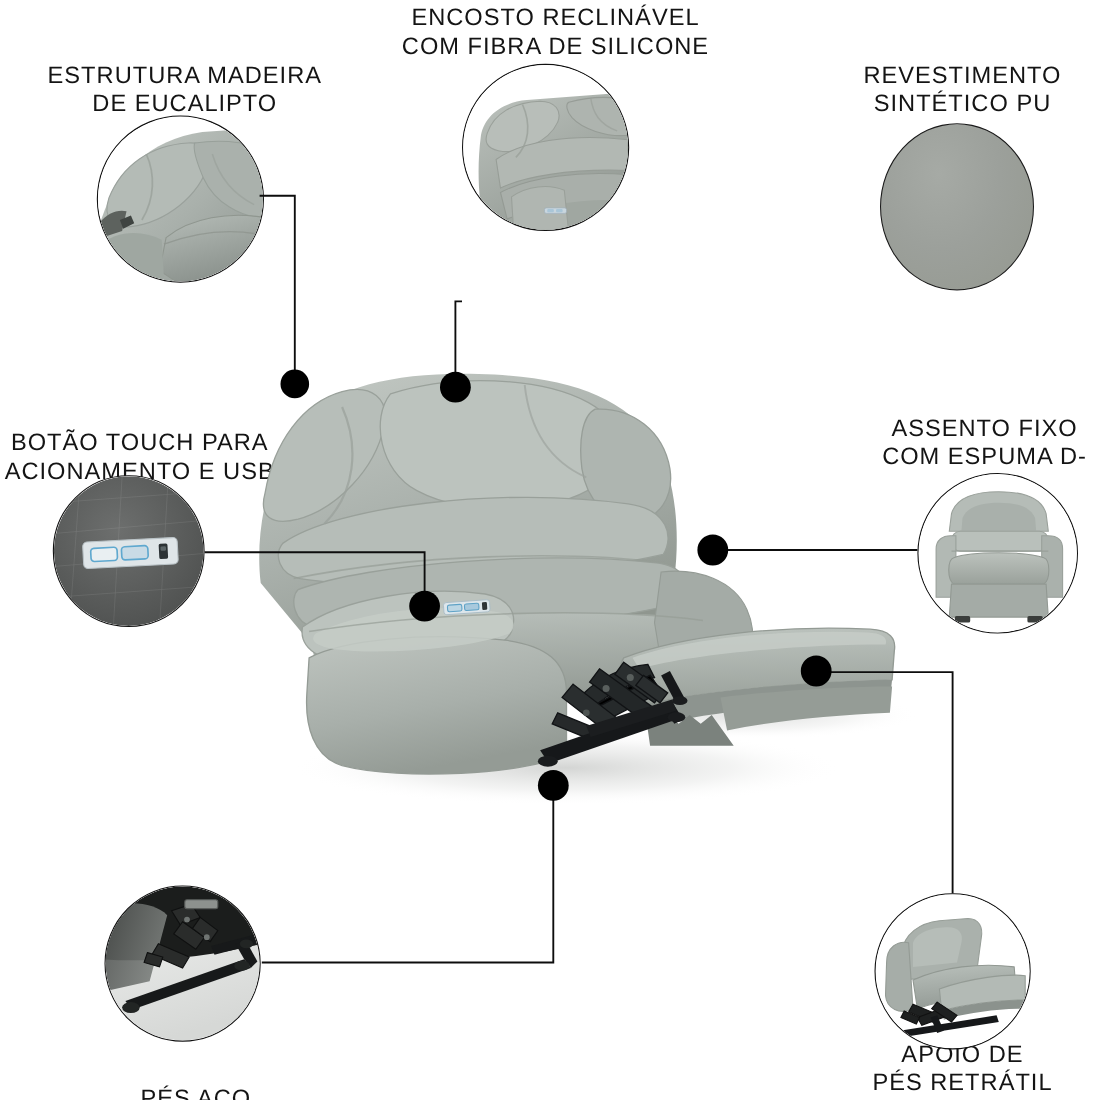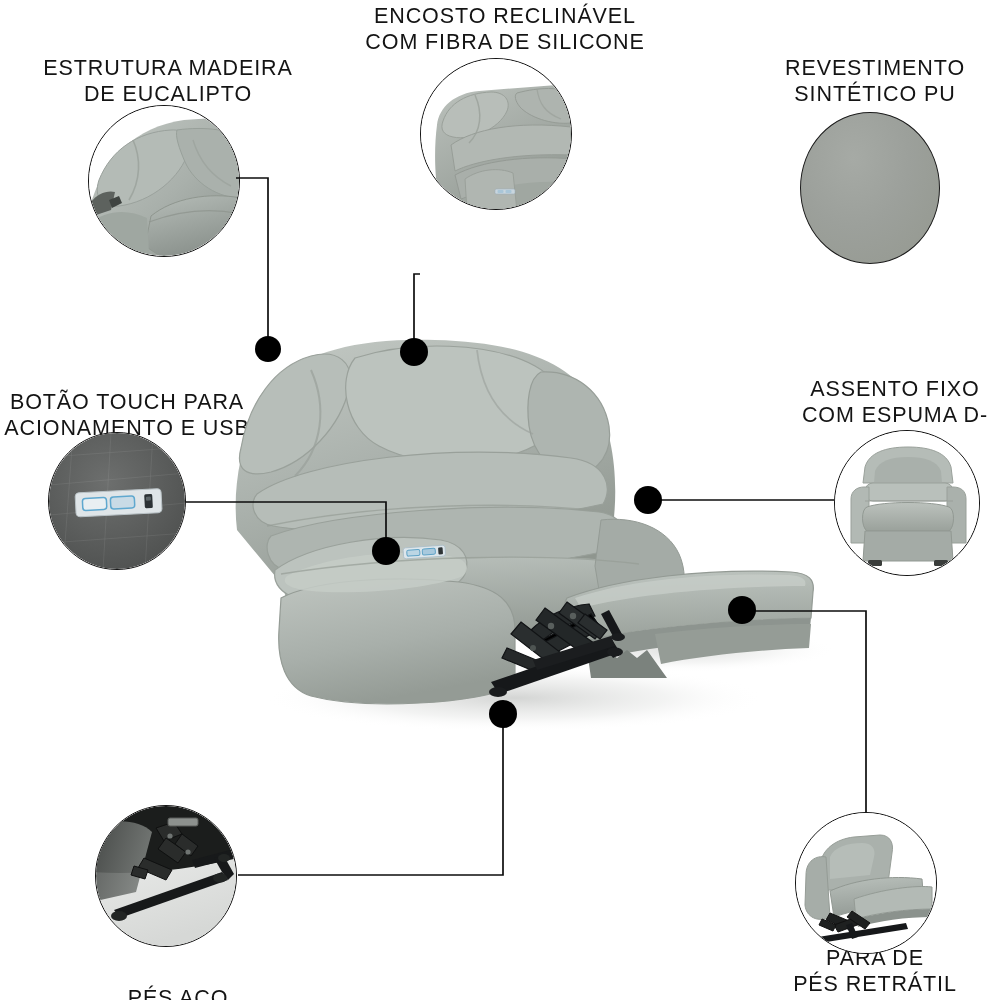--- a/index.html
+++ b/index.html
@@ -73,21 +73,21 @@
 
   <div class="label" style="left:2px; top:373px; width:250px;margin-top:16px;">BOTÃO TOUCH PARA
 ACIONAMENTO E USB</div>
 
   <div class="label" style="left:790px; top:376px; width:210px;">ASSENTO FIXO
 COM ESPUMA D-18</div>
 
   <div class="label" style="left:28px; top:945px; width:300px;margin-top:40px;">PÉS AÇO
 REVESTIDO COM PVC</div>
 
-  <div class="label" style="left:760px; top:945px; width:230px;">PARA DE
+  <div class="label" style="left:760px; top:945px; width:230px;">APOIO DE
 PÉS RETRÁTIL</div>
 
   <div class="bubble" style="left:88px; top:105px; width:152px; height:152px;">
     <div class="bubble-inner">
       <svg viewBox="0 0 152 152" width="152" height="152" aria-hidden="true">
         <defs>
           <linearGradient id="b1a" x1="0" y1="0" x2="1" y2="1">
             <stop offset="0" stop-color="#c3c9c4"></stop>
               <stop offset=".55" stop-color="#a9b0ab"></stop>
               <stop offset="1" stop-color="#8d948f"></stop>

